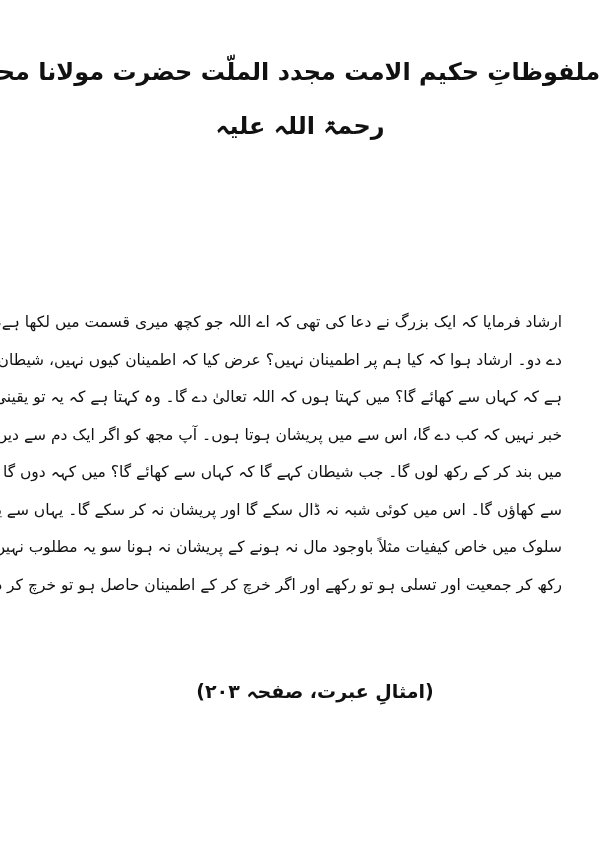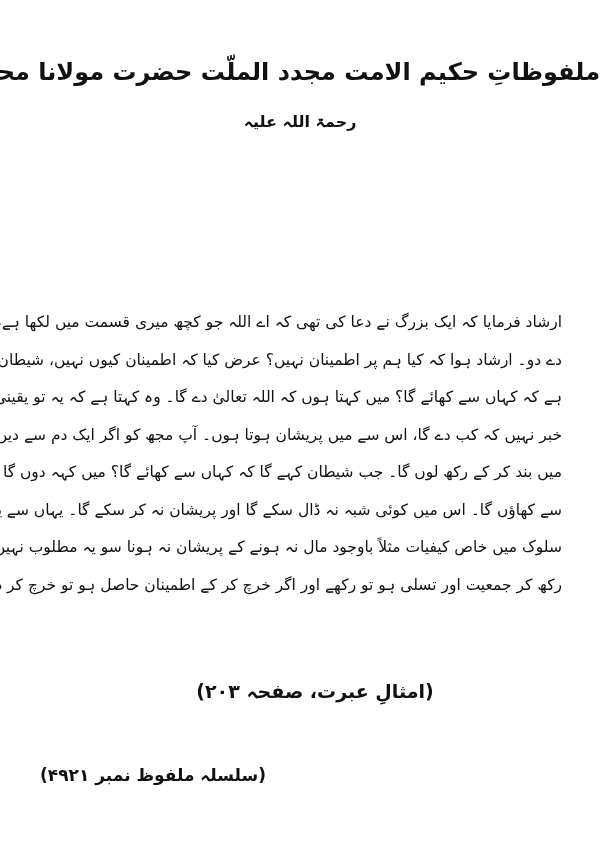--- a/index.html
+++ b/index.html
@@ -28,21 +28,21 @@
       font-weight: bold;
       white-space: nowrap;
     }
     .h1 {
       top: 58px;
       font-size: 24px;
       letter-spacing: -0.5px;
     }
     .h2 {
       top: 112px;
-      font-size: 16px;
+      font-size: 24px;
     }
     .title {
       top: 216px;
       font-size: 26px;
     }
     .body {
       position: absolute;
       top: 304px;
       left: 38px;
       right: 38px;
@@ -95,14 +95,13 @@
     <span class="line">ہے کہ کہاں سے کھائے گا؟ میں کہتا ہوں کہ اللہ تعالیٰ دے گا۔ وہ کہتا ہے کہ یہ تو یقینی ہے کہ دے گا مگر یہ تو</span>
     <span class="line">خبر نہیں کہ کب دے گا، اس سے میں پریشان ہوتا ہوں۔ آپ مجھ کو اگر ایک دم سے دیں گے تو میں کوٹھڑی</span>
     <span class="line">میں بند کر کے رکھ لوں گا۔ جب شیطان کہے گا کہ کہاں سے کھائے گا؟ میں کہہ دوں گا کہ اس کوٹھڑی میں</span>
     <span class="line">سے کھاؤں گا۔ اس میں کوئی شبہ نہ ڈال سکے گا اور پریشان نہ کر سکے گا۔ یہاں سے یہ بھی معلوم ہوا کہ</span>
     <span class="line">سلوک میں خاص کیفیات مثلاً باوجود مال نہ ہونے کے پریشان نہ ہونا سو یہ مطلوب نہیں۔ اگر مال جمع</span>
     <span class="line last">رکھ کر جمعیت اور تسلی ہو تو رکھے اور اگر خرچ کر کے اطمینان حاصل ہو تو خرچ کر دے۔</span>
   </div>
 
   <div class="reference">(امثالِ عبرت، صفحہ ۲۰۳)</div>
 
-  <div class="series">(سلسلہ ملفوظ نمبر ۴۹۲۱)</div>
 </div>
 
 </body></html>

